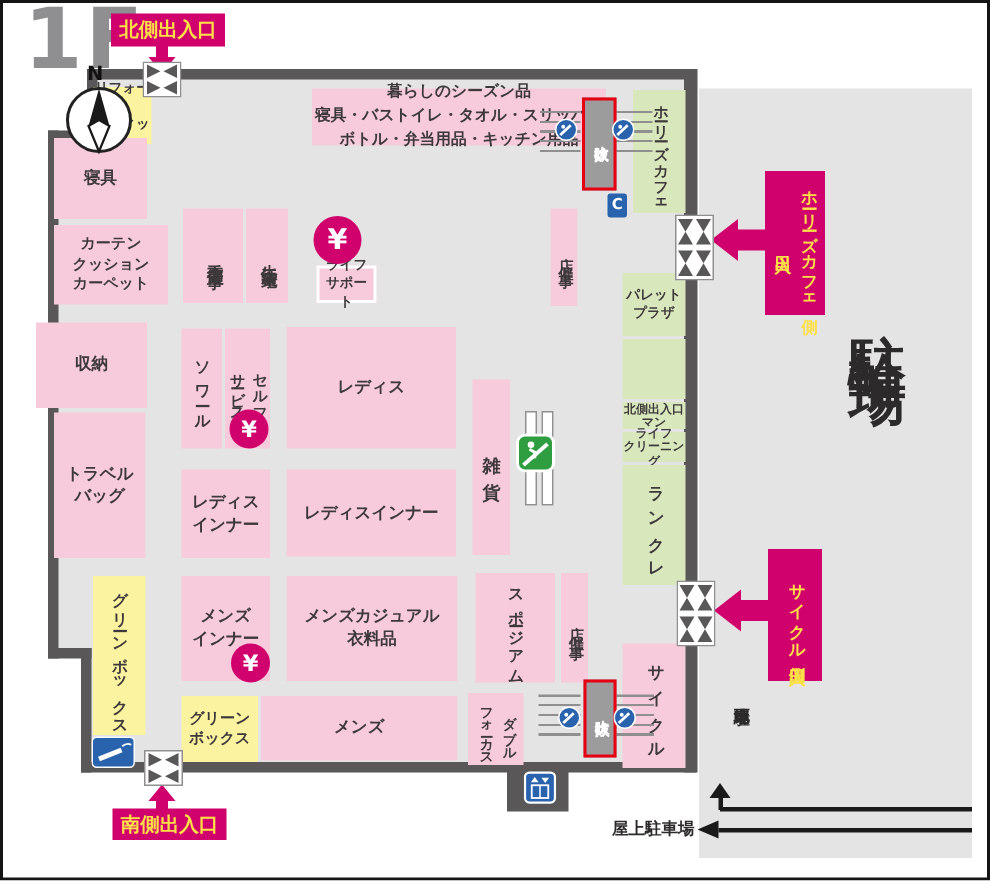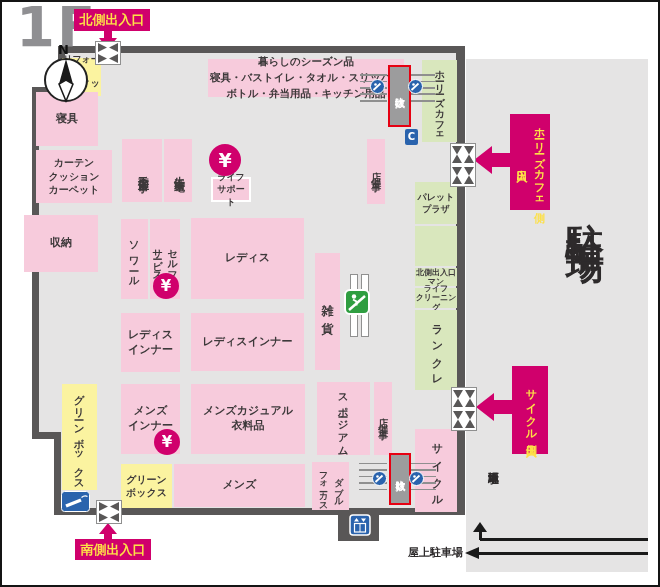--- a/index.html
+++ b/index.html
@@ -86,20 +86,22 @@
                              M14,3 L24,3 L19,11.5 Z M14,20 L24,20 L19,11.5 Z M14,24 L24,24 L19,32.5 Z M14,41 L24,41 L19,32.5 Z"></path>
   </svg>
 
   <div class="box yellow" style="left:60px;top:56px;width:39px;height:38px;font-size:9px;">リフォーム
 ブティック</div>
   <div class="box pink" style="left:34px;top:90px;width:62px;height:54px;">寝具</div>
   <div class="box pink" style="left:34px;top:148px;width:76px;height:53px;font-size:10px;">カーテン
 クッション
 カーペット</div>
   <div class="box pink" style="left:22px;top:213px;width:74px;height:57px;">収納</div>
+  <div class="box pink" style="left:34px;top:273px;width:61px;height:97px;">トラベル
+バッグ</div>
   <div class="box yellow v" style="left:60px;top:382px;width:35px;height:106px;font-size:10.5px;letter-spacing:2px;">グリーンボックス</div>
 
   <div class="box pink" style="left:174px;top:57px;width:196px;height:38px;font-size:10.5px;line-height:1.5;margin-left:32px;">暮らしのシーズン品
 寝具・バストイレ・タオル・スリッパ・
 ボトル・弁当用品・キッチン用品</div>
 
   <div class="box pink v" style="left:120px;top:137px;width:40px;height:63px;letter-spacing:2px;">季節催事</div>
   <div class="box pink v" style="left:162px;top:137px;width:28px;height:63px;letter-spacing:2px;">生活家電</div>
   <div class="yen" style="left:207px;top:142px;width:32px;height:32px;font-size:19px;">¥</div>
   <div class="box pink" style="left:209px;top:175px;width:40px;height:25px;font-size:9px;border:2px solid #fff;box-sizing:border-box;">ライフ

